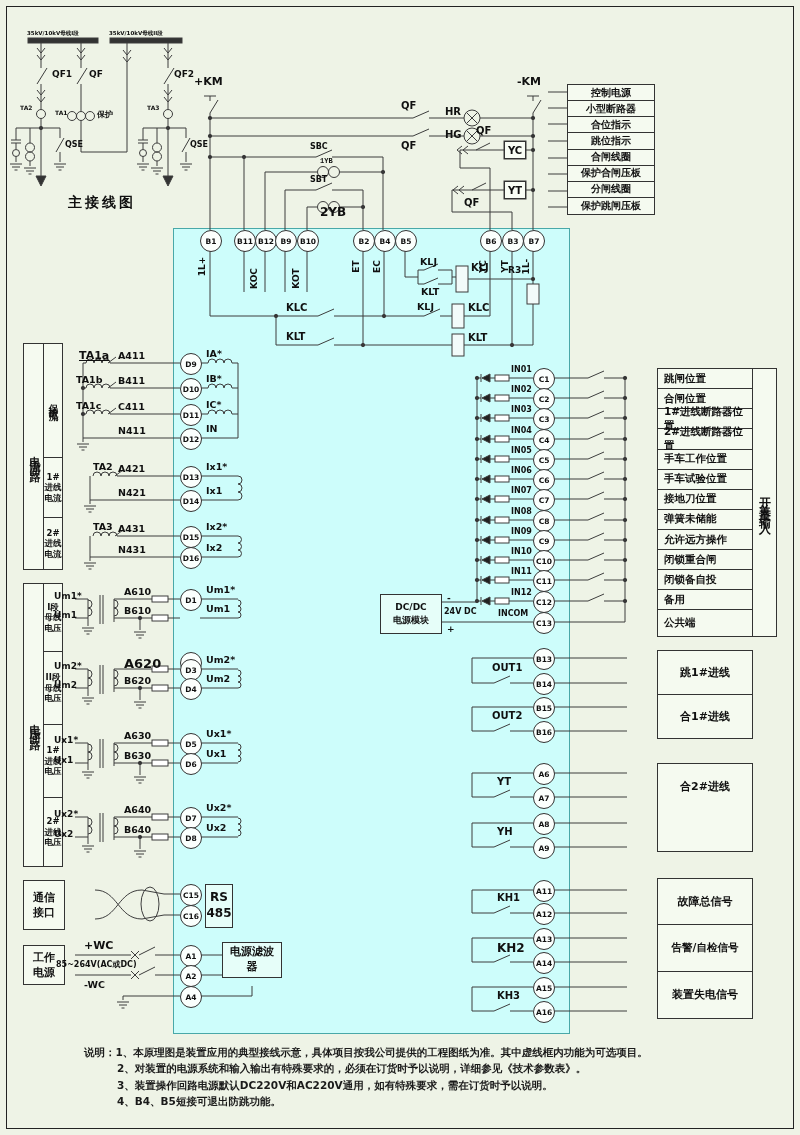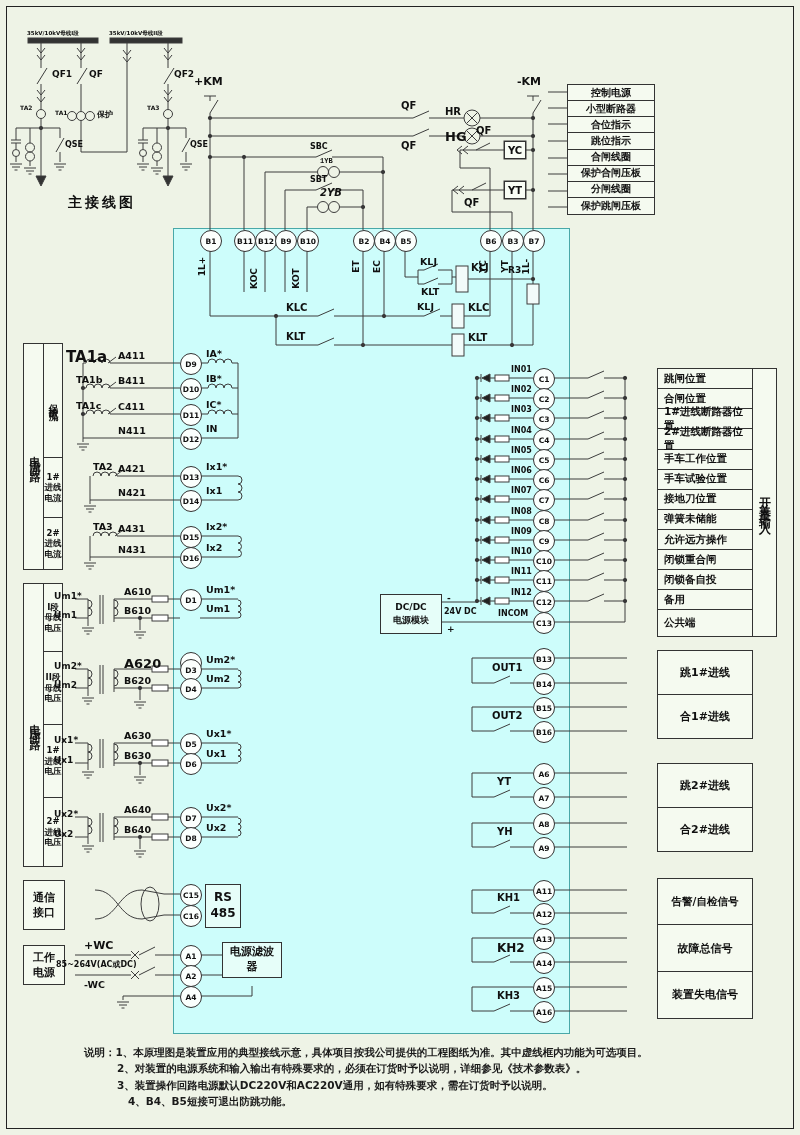--- a/index.html
+++ b/index.html
@@ -639,25 +639,25 @@
 <div class="t" style="left:97px;top:111px;font-size:8px;">保护</div>
 <div class="t" style="left:65px;top:141px;font-size:8px;">QSE</div>
 <div class="t" style="left:190px;top:141px;font-size:8px;">QSE</div>
 <div class="t" style="left:68px;top:195px;font-size:14px;letter-spacing:3px;">主接线图</div>
 
 <div class="t" style="left:194px;top:76px;font-size:11px;">+KM</div>
 <div class="t" style="left:517px;top:76px;font-size:11px;">-KM</div>
 <div class="t" style="left:401px;top:101px;font-size:10px;">QF</div>
 <div class="t" style="left:445px;top:107px;font-size:10px;">HR</div>
 <div class="t" style="left:401px;top:141px;font-size:10px;">QF</div>
-<div class="t" style="left:445px;top:130px;font-size:13px;">HG</div>
+<div class="t" style="left:445px;top:130px;font-size:10px;">HG</div>
 <div class="t" style="left:310px;top:143px;font-size:8px;">SBC</div>
 <div class="t" style="left:320px;top:158px;font-size:7px;font-family:Liberation Mono, monospace;">1YB</div>
 <div class="t" style="left:310px;top:176px;font-size:8px;">SBT</div>
-<div class="t" style="left:320px;top:188px;font-size:10px;font-style:italic;">2YB</div>
+<div class="t" style="left:320px;top:206px;font-size:12px;">2YB</div>
 <div class="t" style="left:476px;top:126px;font-size:10px;">QF</div>
 <div class="box cbox" style="left:504px;top:141px;width:22px;height:18px;font-size:10px;">
       <span>YC</span>
     </div>
 <div class="t" style="left:464px;top:198px;font-size:10px;">QF</div>
 <div class="box cbox" style="left:504px;top:181px;width:22px;height:18px;font-size:10px;">
       <span>YT</span>
     </div>
 
 <div class="box cells" style="left:567px;top:84px;width:88px;height:131px;display:flex;flex-direction:column;">
@@ -810,59 +810,56 @@
 <div class="box cells" style="left:657px;top:650px;width:96px;height:89px;display:flex;flex-direction:column;">
   <div style="height:44.5px;justify-content:center;font-size:11px;font-weight:bold;">
         <span>跳1#进线</span>
       </div>
   <div style="height:44.5px;justify-content:center;font-size:11px;font-weight:bold;">
         <span>合1#进线</span>
       </div>
 </div>
 <div class="box cells" style="left:657px;top:763px;width:96px;height:89px;display:flex;flex-direction:column;">
   <div style="height:44.5px;justify-content:center;font-size:11px;font-weight:bold;">
-        <span>跳2#进线</span>
-      </div>
-  <div style="height:44.5px;justify-content:center;font-size:11px;font-weight:bold;">
         <span>合2#进线</span>
       </div>
 </div>
 <div class="box cells" style="left:657px;top:878px;width:96px;height:141px;display:flex;flex-direction:column;">
+  <div style="height:47px;justify-content:center;font-size:11px;font-weight:bold;">
+        <span>故障总信号</span>
+      </div>
   <div style="height:47px;justify-content:center;font-size:10.5px;font-weight:bold;">
         <span>告警/自检信号</span>
-      </div>
-  <div style="height:47px;justify-content:center;font-size:11px;font-weight:bold;">
-        <span>故障总信号</span>
       </div>
   <div style="height:47px;justify-content:center;font-size:11px;font-weight:bold;">
         <span>装置失电信号</span>
       </div>
 </div>
 
 <div class="box cbox" style="left:380px;top:594px;width:62px;height:40px;font-size:9px;line-height:1.4;">
   <span><span>DC/DC</span><br><span>电源模块</span></span>
     </div>
 <div class="t" style="left:444px;top:608px;font-size:8px;">24V DC</div>
 <div class="t" style="left:447px;top:594px;font-size:9px;">-</div>
 <div class="t" style="left:447px;top:625px;font-size:9px;">+</div>
-<div class="box cbox" style="left:205px;top:884px;width:36px;height:44px;font-size:12px;line-height:1.3;">
+<div class="box cbox" style="left:205px;top:884px;width:28px;height:44px;font-size:12px;line-height:1.3;">
   <span><span>RS</span><br><span>485</span></span>
     </div>
 <div class="box cbox" style="left:222px;top:942px;width:60px;height:36px;font-size:11px;line-height:1.35;padding:0 6px;">
   <span>电源滤波器</span>
     </div>
 <div class="t" style="left:84px;top:940px;font-size:11px;">+WC</div>
 <div class="t" style="left:56px;top:961px;font-size:8px;">85~264V(AC或DC)</div>
 <div class="t" style="left:84px;top:980px;font-size:9.5px;">-WC</div>
 
 <div class="note" style="left:84px;top:1044px;">
   <div>说明：1、本原理图是装置应用的典型接线示意，具体项目按我公司提供的工程图纸为准。其中虚线框内功能为可选项目。</div>
   <div style="margin-left:33px;">2、对装置的电源系统和输入输出有特殊要求的，必须在订货时予以说明，详细参见《技术参数表》。</div>
   <div style="margin-left:33px;">3、装置操作回路电源默认DC220V和AC220V通用，如有特殊要求，需在订货时予以说明。</div>
-  <div style="margin-left:44px;">4、B4、B5短接可退出防跳功能。</div>
+  <div style="margin-left:33px;">4、B4、B5短接可退出防跳功能。</div>
 </div>
 
 <div id="gen">
       <div style="left:200px;top:230px;" class="term">B1</div>
       <div style="left:234px;top:230px;" class="term">B11</div>
       <div style="left:255px;top:230px;" class="term">B12</div>
       <div style="left:275px;top:230px;" class="term">B9</div>
       <div style="left:297px;top:230px;" class="term">B10</div>
       <div style="left:353px;top:230px;" class="term">B2</div>
       <div style="left:374px;top:230px;" class="term">B4</div>
@@ -943,21 +940,21 @@
       <div style="left:118px;top:524px;font-size:9.5px;" class="t">A431</div>
       <div style="left:118px;top:545px;font-size:9.5px;" class="t">N431</div>
       <div style="left:124px;top:587px;font-size:9.5px;" class="t">A610</div>
       <div style="left:124px;top:606px;font-size:9.5px;" class="t">B610</div>
       <div style="left:124px;top:657px;font-size:13px;" class="t">A620</div>
       <div style="left:124px;top:676px;font-size:9.5px;" class="t">B620</div>
       <div style="left:124px;top:731px;font-size:9.5px;" class="t">A630</div>
       <div style="left:124px;top:751px;font-size:9.5px;" class="t">B630</div>
       <div style="left:124px;top:805px;font-size:9.5px;" class="t">A640</div>
       <div style="left:124px;top:825px;font-size:9.5px;" class="t">B640</div>
-      <div style="left:66px;top:350px;font-size:15px;" class="t">TA1a</div>
+      <div style="left:79px;top:350px;font-size:11px;text-decoration:underline;" class="t">TA1a</div>
       <div style="left:76px;top:375px;font-size:9.5px;" class="t">TA1b</div>
       <div style="left:76px;top:401px;font-size:9.5px;" class="t">TA1c</div>
       <div style="left:93px;top:462px;font-size:9.5px;" class="t">TA2</div>
       <div style="left:93px;top:522px;font-size:9.5px;" class="t">TA3</div>
       <div style="left:54px;top:592px;font-size:9px;" class="t">Um1*</div>
       <div style="left:54px;top:611px;font-size:9px;" class="t">Um1</div>
       <div style="left:54px;top:662px;font-size:9px;" class="t">Um2*</div>
       <div style="left:54px;top:681px;font-size:9px;" class="t">Um2</div>
       <div style="left:54px;top:736px;font-size:9px;" class="t">Ux1*</div>
       <div style="left:54px;top:756px;font-size:9px;" class="t">Ux1</div>

